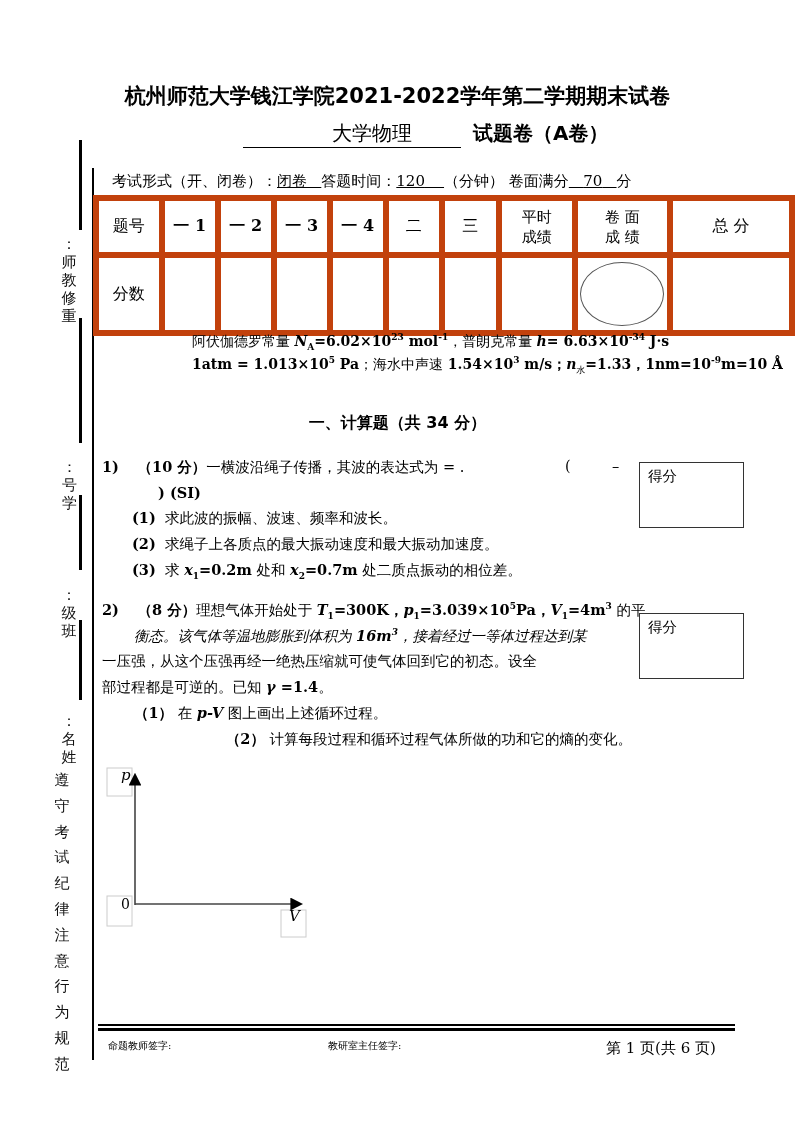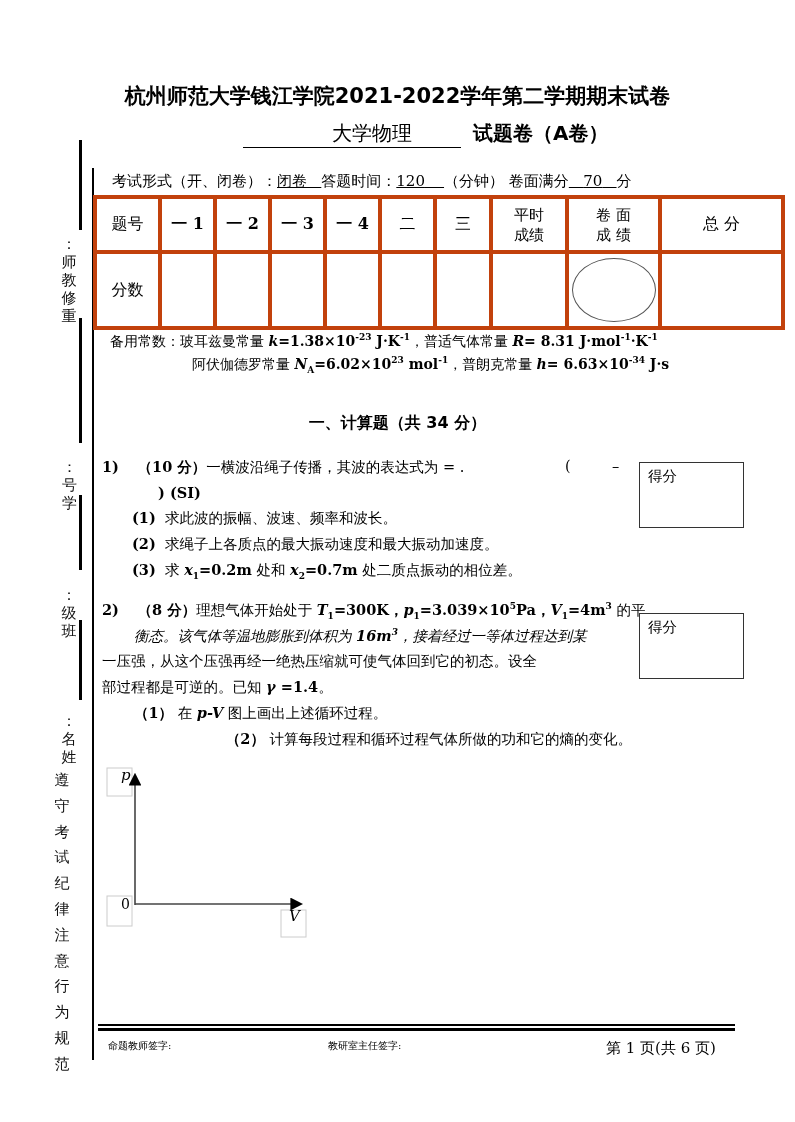--- a/index.html
+++ b/index.html
@@ -15,21 +15,21 @@
   .vline { position:absolute; background:#000; }
   .side-text { position:absolute; width:26px; text-align:center; font-family:"DejaVu Sans","Liberation Sans",sans-serif;
                font-size:15px; line-height:18px; color:#111; }
   .side-text2 { position:absolute; left:52px; width:20px; text-align:center; font-family:"DejaVu Sans","Liberation Sans",sans-serif;
                font-size:15px; line-height:25.8px; color:#111; }
 
   .exam-info { left:112px; top:172px; font-size:15px; white-space:nowrap; }
   .u { text-decoration:underline; }
 
   table.score { position:absolute; left:93px; top:195px; border-collapse:collapse; font-size:16px; }
-  table.score td { border:4px solid #c2410c; text-align:center; vertical-align:middle; padding:0; }
+  table.score td { border:6px solid #c2410c; text-align:center; vertical-align:middle; padding:0; }
   table.score tr.r1 td { height:51px; }
   table.score tr.r2 td { height:72px; }
   .bold { font-weight:bold; }
   .small-2line { font-size:15px; line-height:20px; }
   .ellipse { width:82px; height:62px; border:1.2px solid #555; border-radius:50%; margin:0 auto; }
 
   .constants { left:110px; top:330px; font-size:14px; line-height:23px; }
   .constants .row { white-space:nowrap; }
   .constants .indent { padding-left:82px; }
   .b { font-weight:bold; }
@@ -123,29 +123,27 @@
     <td></td>
     <td>
           <div class="ellipse"></div>
         </td>
     <td></td>
   </tr>
 </tbody>
   </table>
 
 <div class="abs constants">
-  <div class="row">
-    <span>备用常数：</span><span>玻耳兹曼常量</span>
-    <span class="b i">k</span><span class="b">=1.38×10</span><sup class="b">-23</sup><span class="b"> J·K</span><sup class="b">-1</sup><span>，普适气体常量</span>
-    <span class="b i">R</span><span class="b">= 8.31 J·mol</span><sup class="b">-1</sup><span class="b">·K</span><sup class="b">-1</sup>
-  </div>
   <div class="row indent">
     <span>阿伏伽德罗常量</span>
     <span class="b i">N</span><sub class="b">A</sub><span class="b">=6.02×10</span><sup class="b">23</sup><span class="b"> mol</span><sup class="b">-1</sup><span>，普朗克常量</span>
     <span class="b i">h</span><span class="b">= 6.63×10</span><sup class="b">-34</sup><span class="b"> J·s</span>
+  </div>
+  <div class="row indent">
+    <span class="b">1atm = 1.013×10</span><sup class="b">5</sup><span class="b"> Pa</span><span>；海水中声速</span><span class="b"> 1.54×10</span><sup class="b">3</sup><span class="b"> m/s；</span><span class="b i">n</span><sub>水</sub><span class="b">=1.33，1nm=10</span><sup class="b">-9</sup><span class="b">m=10 Å</span>
   </div>
 </div>
 
 <div class="abs section-head">一、计算题（共 34 分）</div>
 
 <div class="abs q" style="left:102px; top:454px; width:530px;">
   <div style="white-space:nowrap;">
     <span class="b">1)</span>
     <span style="display:inline-block; width:14px;"></span><span class="b">（10 分）</span><span>一横波沿绳子传播，其波的表达式为  = .</span>
     <span style="position:absolute; left:463px;">(</span>

